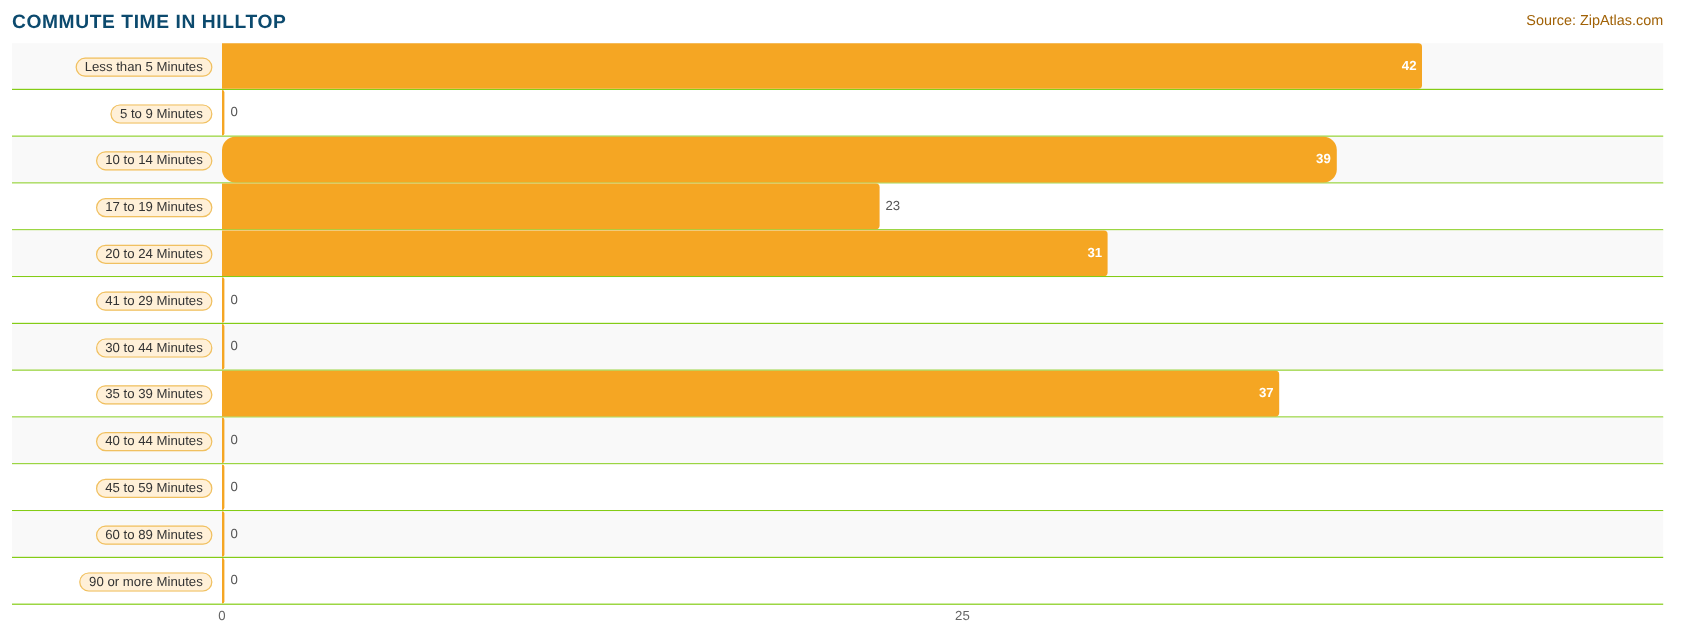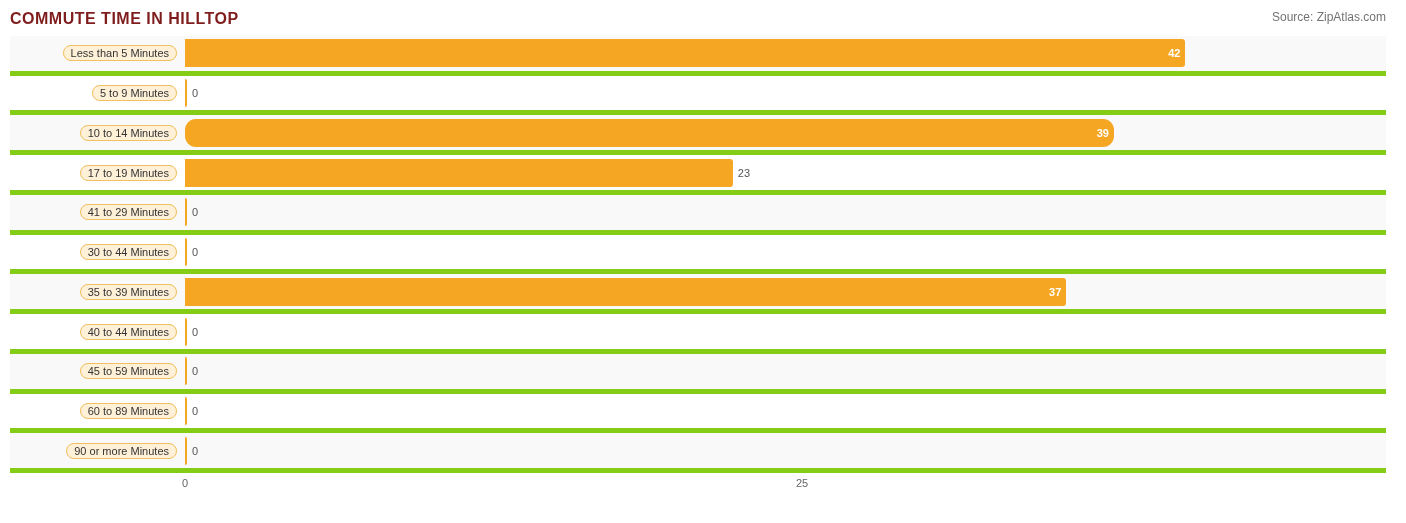--- a/index.html
+++ b/index.html
@@ -19,37 +19,37 @@
     }
     .chart-header {
       display: flex;
       justify-content: space-between;
       align-items: flex-start;
       margin-bottom: 8px;
     }
     .chart-title {
       font-size: 16px;
       font-weight: bold;
-      color: #7f1d1d;
+      color: #0c4a6e;
       letter-spacing: 0.5px;
     }
     .chart-source {
       font-size: 12px;
-      color: #737373;
+      color: #a16207;
     }
     .chart-body {
       display: flex;
       flex: 1;
       flex-direction: column;
     }
     .bar-row {
       display: flex;
       align-items: center;
       flex: 1;
-      border-bottom: 5px solid #84cc16;
+      border-bottom: 1px solid #84cc16;
     }
     .bar-row:nth-child(odd) {
       background: #f9f9f9;
     }
     .bar-row:nth-child(even) {
       background: #ffffff;
     }
     .bar-label {
       width: 175px;
       min-width: 175px;
@@ -67,21 +67,21 @@
       font-size: 11px;
     }
     .bar-area {
       flex: 1;
       display: flex;
       align-items: center;
       position: relative;
       height: 100%;
     }
     .bar {
-      height: 28px;
+      height: 38px;
       background: #f5a623;
       border-radius: 0 3px 3px 0;
       display: flex;
       align-items: center;
       justify-content: flex-end;
       position: relative;
     }
     .bar-value {
       font-size: 11px;
       color: #fff;
@@ -140,20 +140,28 @@
         </div>
       </div>
       <div class="bar-row">
         <div class="bar-label"><span>17 to 19 Minutes</span></div>
         <div class="bar-area">
           <div class="bar" style="width: 547.86px;"></div>
           <span class="bar-value-outside">23</span>
         </div>
       </div>
       <div class="bar-row">
+        <div class="bar-label"><span>20 to 24 Minutes</span></div>
+        <div class="bar-area">
+          <div class="bar" style="width: 738.42px;">
+            <span class="bar-value">31</span>
+          </div>
+        </div>
+      </div>
+      <div class="bar-row">
         <div class="bar-label"><span>41 to 29 Minutes</span></div>
         <div class="bar-area">
           <div class="bar" style="width: 2px; background: rgb(245, 166, 35);"></div>
           <span class="bar-value-outside">0</span>
         </div>
       </div>
       <div class="bar-row">
         <div class="bar-label"><span>30 to 44 Minutes</span></div>
         <div class="bar-area">
           <div class="bar" style="width: 2px; background: rgb(245, 166, 35);"></div>

